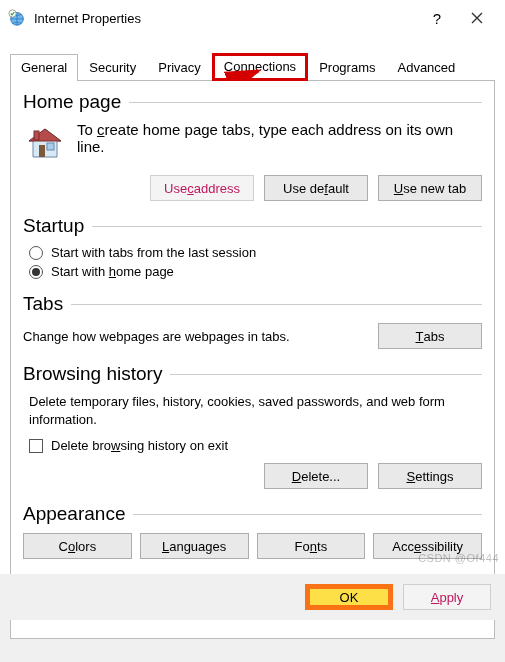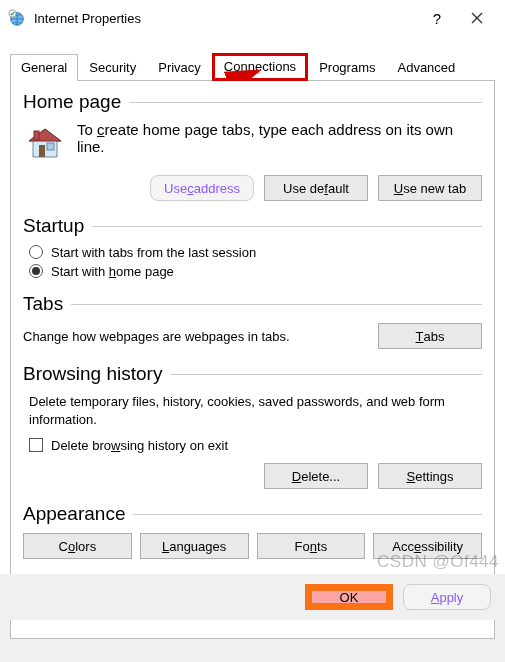--- a/index.html
+++ b/index.html
@@ -22,35 +22,35 @@
   .group-line { flex: 1; height: 1px; background: #ccc; }
   .home-row { display: flex; gap: 10px; }
   .home-icon { width: 44px; height: 44px; display:flex; align-items:center; justify-content:center; }
   .home-right { flex: 1; }
   .home-text { font-size: 15px; margin-bottom: 6px; }
   .url-box { width: 100%; height: 52px; border: 1px solid #7aa7d8; padding: 4px 4px; font-size: 13px; position: relative; }
   .url-sel { background: #3390ff; color: #fff; padding: 1px 2px; display: inline-block; }
   .url-scroll { position:absolute; right:0; top:0; bottom:0; width:16px; display:flex; flex-direction:column; justify-content:space-between; align-items:center; color:#888; font-size:10px; padding:2px 0;}
   .btn-row { display: flex; gap: 10px; justify-content: flex-end; margin-top: 10px; }
   .btn { min-width: 104px; height: 26px; background: #e9e9e9; border: 1px solid #adadad; font-size: 13px; display:flex; align-items:center; justify-content:center; }
-  .btn.dis { color: #8b5cf6; border-color:#cfcfcf; background:#f4f4f4;border-radius:8px;}
-  .radio-row, .check-row { display: flex; align-items: flex-start; gap: 8px; font-size: 13px; margin: 4px 0 4px 6px; }
+  .btn.dis { color: #be185d; border-color:#cfcfcf; background:#f4f4f4;}
+  .radio-row, .check-row { display: flex; align-items: center; gap: 8px; font-size: 13px; margin: 4px 0 4px 6px; }
   .radio { width: 14px; height: 14px; border: 1px solid #555; border-radius: 50%; display:flex;align-items:center;justify-content:center; }
   .radio .dot { width: 8px; height: 8px; background: #333; border-radius: 50%; }
   .check { width: 14px; height: 14px; border: 1px solid #555; }
   .tabs-line { display:flex; align-items:center; gap:10px; }
   .tabs-line .txt { flex:1; font-size:13px; }
   .desc { font-size:13px; margin:4px 6px 10px 6px; line-height:1.35; }
   .btn-row-right { display:flex; gap:10px; justify-content:flex-end; }
   .appearance-row { display:flex; gap:8px; margin-top:6px; }
   .appearance-row .btn { min-width: 104px; flex:1; }
   .bottom-bar { position:absolute; left:0; right:0; bottom:0; height:46px; background:#f0f0f0; display:flex; align-items:center; justify-content:flex-end; gap:10px; padding:0 14px;}
   .bottom-bar .btn { min-width:88px; height:26px; }
-  .bottom-bar .btn.primary { border:7px solid #f97316; background:#fca5a5; }
-  .watermark { position:absolute; right:6px; bottom:48px; font-size:17px; color:rgba(0,0,0,.25); letter-spacing:.5px;margin-left:20px;}
+  .bottom-bar .btn.primary { border:5px solid #f97316; background:#fde047; }
+  .watermark { position:absolute; right:6px; bottom:56px; font-size:11px; color:rgba(0,0,0,.25); letter-spacing:.5px;margin-left:20px;}
   .arrow { position:absolute; pointer-events:none; }
   .u { text-decoration: underline; text-underline-offset: 1px; }
 </style>
 </head>
 <body>
 
 <div class="window">
 
   <div class="titlebar">
     <span class="title-icon">

